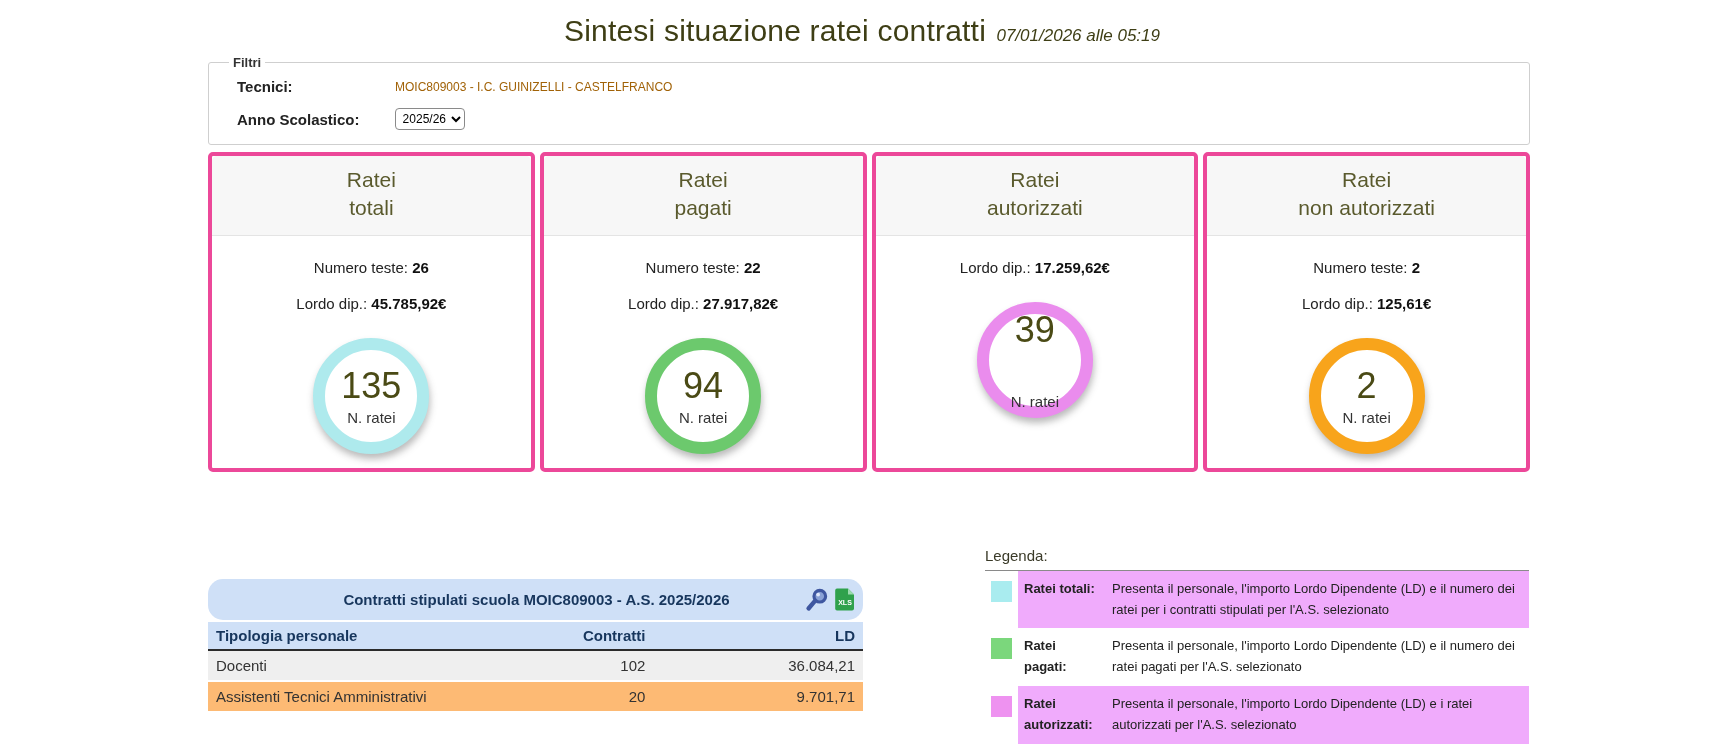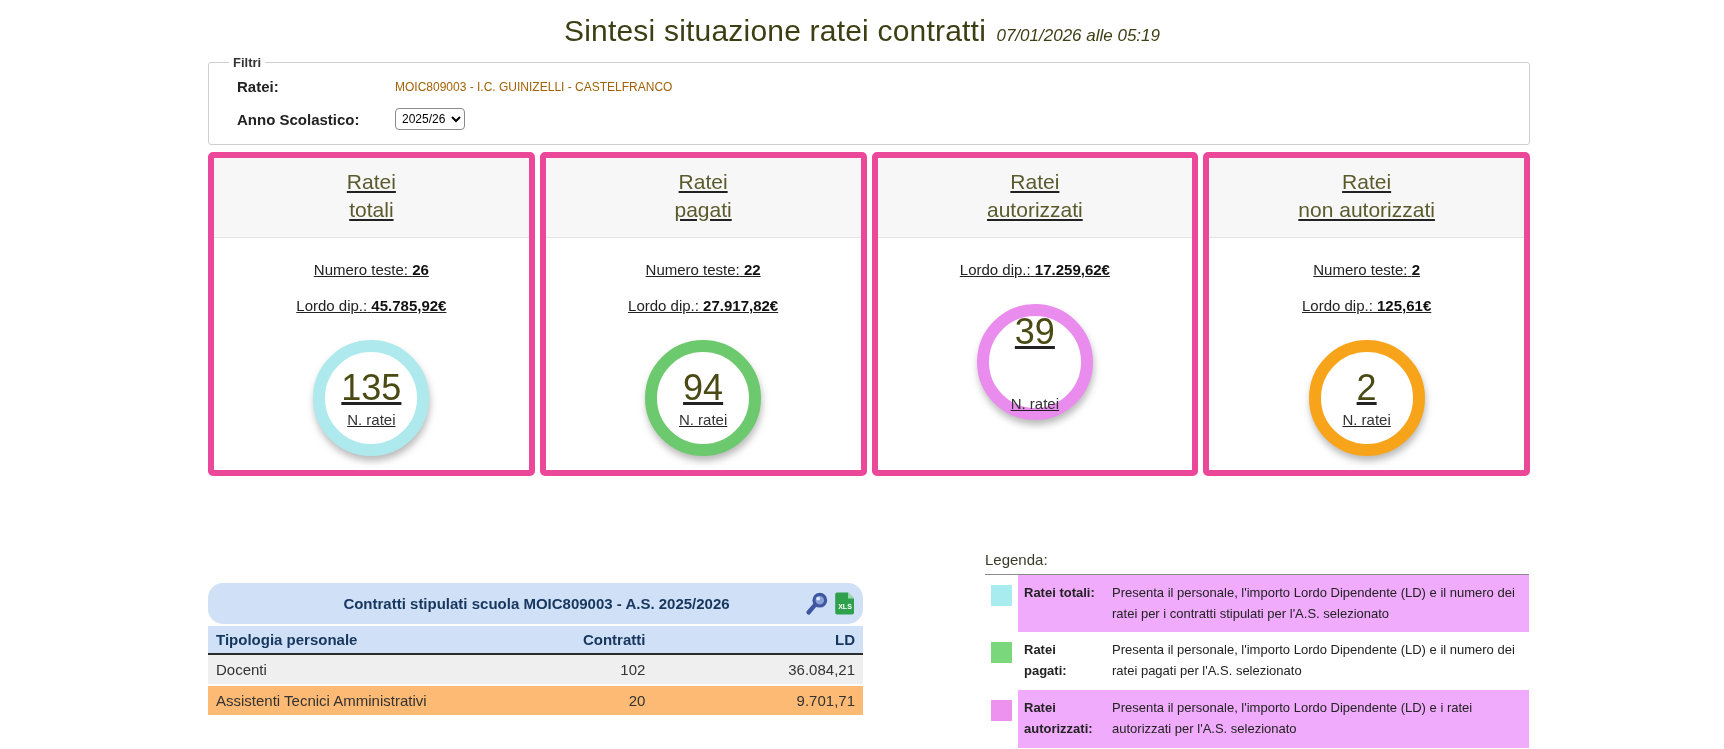--- a/index.html
+++ b/index.html
@@ -14,25 +14,25 @@
   .container { width: 1322px; margin-left: 208px; }
 
   
   fieldset.filters { margin-top: 7px; border: 1px solid #cfcfcf; border-radius: 3px;
     padding: 4px 10px 14px 28px; }
   fieldset.filters legend { font-size: 13px; font-weight: bold; color: #333; padding: 0 4px; margin-left: -8px; }
   .filter-row { display: flex; align-items: center; margin-top: 4px; }
   .filter-row + .filter-row { margin-top: 13px; }
   .filter-label { width: 158px; font-size: 15px; font-weight: bold; color: #222; }
   .filter-value { font-size: 12px; color: #a16207; }
-  select.year-select { font-size: 12px; padding: 2px 2px; border: 1px solid #8a8a8a; border-radius: 4px; background: #fff; }
+  select.year-select { font-size: 12px; padding: 2px 2px; border: 1px solid #8a8a8a; border-radius: 4px; background: #fff; text-align: right; }
 
   
   .cards { display: flex; gap: 5px; margin-top: 7px; }
-  .card { flex: 1; border: 6px solid #ec4899; border-radius: 5px; background: #fff; text-decoration: underline; }
+  .card { flex: 1; border: 4px solid #ec4899; border-radius: 5px; background: #fff; }
   .card-header { background: #f7f7f7; border-bottom: 1px solid #e4e4e4; border-radius: 5px 5px 0 0;
     text-align: center; padding: 10px 0 13px; font-size: 21px; line-height: 1.33; color: #5a5a2d; }
   .card-body { text-align: center; padding: 23px 0 14px; }
   .stat-line { font-size: 15px; color: #222; }
   .stat-line b { color: #111; }
   .stat-line + .stat-line { margin-top: 19px; }
   .circle { width: 116px; height: 116px; border-radius: 50%; border: 12px solid #ccc;
     margin: 26px auto 0; background: #fff; display: flex; flex-direction: column;
     align-items: center; justify-content: center; box-shadow: 1px 5px 7px rgba(60,60,60,0.35); }
   .circle-number { font-size: 36px; color: #4a4a15; line-height: 1.1; }
@@ -76,21 +76,21 @@
 <div class="header">
   <span class="page-title">Sintesi situazione ratei contratti</span>
   <span class="page-timestamp">07/01/2026 alle 05:19</span>
 </div>
 
 <div class="container">
 
   <fieldset class="filters">
     <legend>Filtri</legend>
     <div class="filter-row">
-      <div class="filter-label">Ratei:</div>
+      <div class="filter-label">Tecnici:</div>
       <div class="filter-value">MOIC809003 - I.C. GUINIZELLI - CASTELFRANCO</div>
     </div>
     <div class="filter-row">
       <div class="filter-label">Anno Scolastico:</div>
       <select class="year-select">
         <option>2025/26</option>
       </select>
     </div>
   </fieldset>
 

